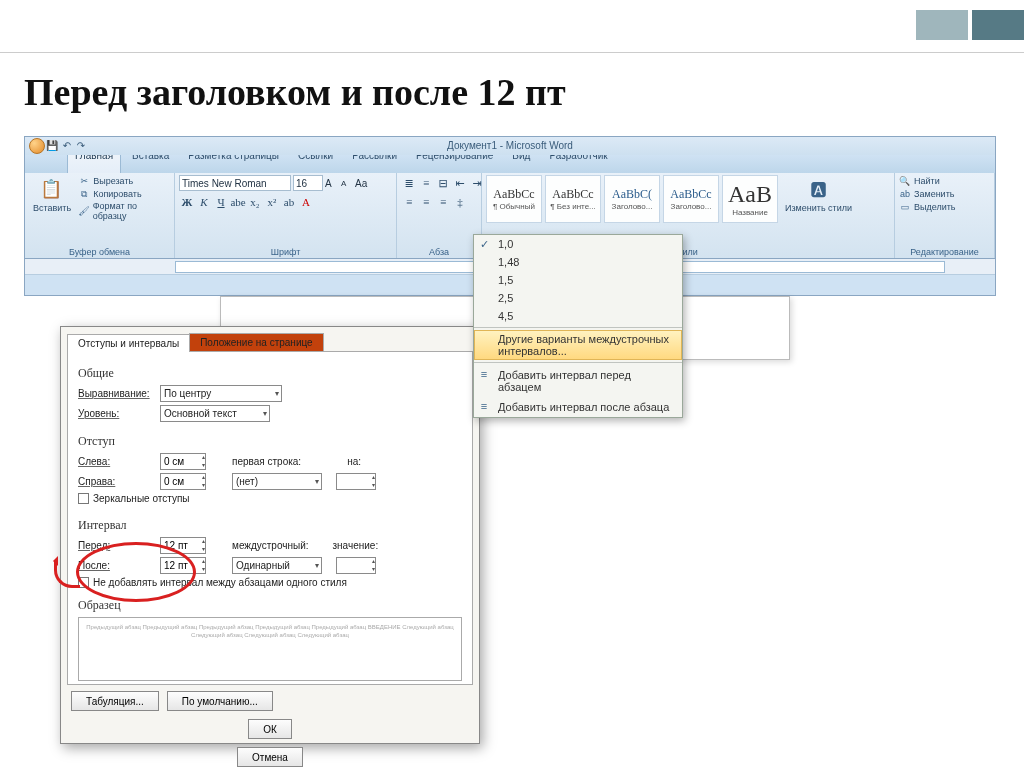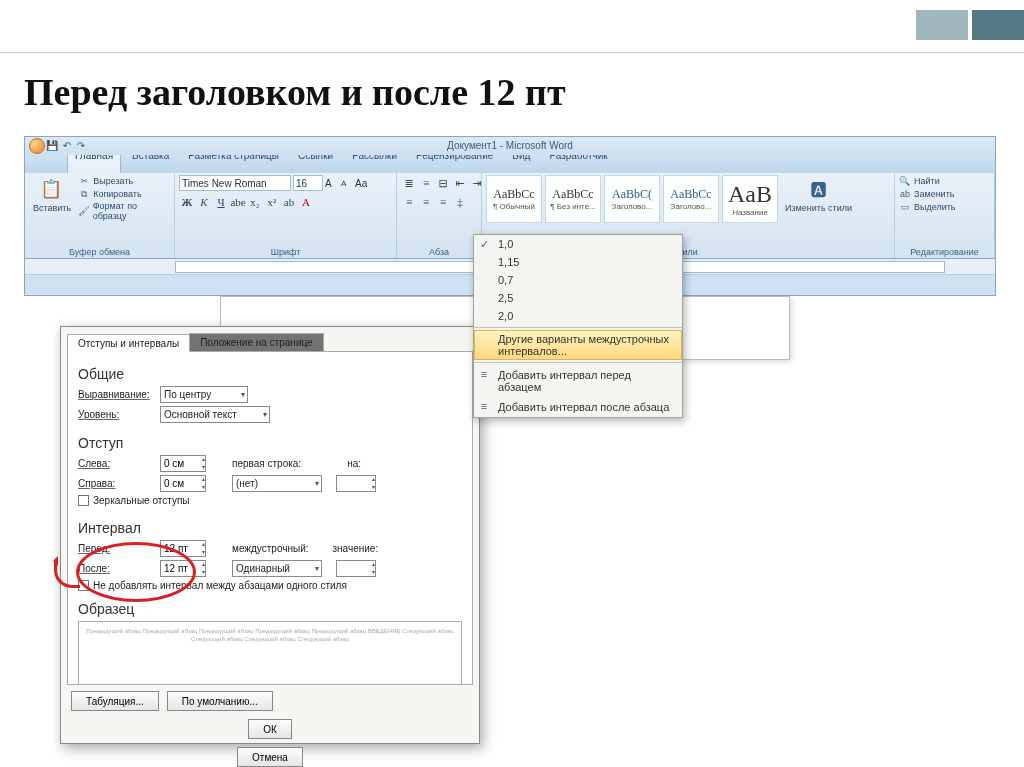--- a/index.html
+++ b/index.html
@@ -47,24 +47,24 @@
   .dropdown .opt { padding:3px 8px 3px 24px; cursor:pointer; position:relative;}
   .dropdown .opt.checked::before { content:"✓"; position:absolute; left:6px; color:#3a6389;}
   .dropdown .opt.hilite { background: linear-gradient(#fff2c0,#ffd980); border:1px solid #e0b556; padding:2px 7px 2px 23px;}
   .dropdown .sep { height:1px; background:#c0c4c0; margin:2px 0;}
   .dropdown .menuitem { padding:4px 8px 4px 24px; cursor:pointer; position:relative;}
   .dropdown .menuitem .sm-ico { position:absolute; left:4px; top:3px;}
 
   
   .dialog { position:absolute; top:326px; left:60px; width:420px; height:418px; background:#f6f5f1; border:1px solid #888; box-shadow:3px 4px 12px rgba(0,0,0,.35); font-size:11px; color:#222; z-index:4;}
   .dialog .tabbar { display:flex; padding:6px 6px 0; gap:0;}
-  .dialog .dtab { padding:3px 10px; background:#737373; border:1px solid #aaa; border-bottom:none; font-size:10px; cursor:pointer; margin-right:-1px; }
+  .dialog .dtab { padding:3px 10px; background:#c2410c; border:1px solid #aaa; border-bottom:none; font-size:10px; cursor:pointer; margin-right:-1px; }
   .dialog .dtab.active { background:#fff; position:relative; top:1px;}
   .dialog .panel { background:#fff; margin:0 6px; border:1px solid #aaa; padding:8px 10px; height:334px;}
-  .group-title { font-size:14px; color:#333; margin:6px 0 4px;}
+  .group-title { font-size:12px; color:#333; margin:6px 0 4px;font-family:Liberation Serif, serif;}
   .frow { display:flex; align-items:center; gap:6px; margin:3px 0; font-size:10px;}
   .frow label { width:76px; text-align:left;}
   .frow label.u { text-decoration:underline; text-decoration-color:#666;}
   .frow input[type=text], .frow .select { height:17px; border:1px solid #8a8a8a; background:#fff; padding:0 3px; font-size:10px;}
   .select { display:inline-flex; align-items:center; position:relative; }
   .select::after { content:"▾"; position:absolute; right:2px; font-size:8px; color:#555;}
   .spin { position:relative; display:inline-flex;}
   .spin input { width:46px; padding-right:12px;}
   .spin::after { content:"▴\A▾"; white-space:pre; position:absolute; right:1px; top:0; font-size:6px; line-height:8px; color:#555;}
   .chk { display:flex; align-items:center; gap:4px; font-size:10px; margin:3px 0;}
@@ -229,41 +229,41 @@
   </div>
   <div class="ruler">
       <div class="ruler-inner"></div>
     </div>
 </div>
 
 <div class="docarea"></div>
 
 <div class="dropdown">
   <div class="opt checked">1,0</div>
-  <div class="opt">1,15</div>
-  <div class="opt">0,7</div>
+  <div class="opt">1,48</div>
+  <div class="opt">1,5</div>
   <div class="opt">2,5</div>
-  <div class="opt">2,0</div>
+  <div class="opt">4,5</div>
   <div class="sep"></div>
   <div class="opt hilite">Другие варианты междустрочных интервалов...</div>
   <div class="sep"></div>
   <div class="menuitem"><span class="sm-ico">≡</span><span>Добавить интервал перед абзацем</span></div>
   <div class="menuitem"><span class="sm-ico">≡</span><span>Добавить интервал после абзаца</span></div>
 </div>
 
 <div class="dialog">
   <div class="tabbar">
     <div class="dtab active">Отступы и интервалы</div>
     <div class="dtab">Положение на странице</div>
   </div>
   <div class="panel">
     <div class="group-title">Общие</div>
     <div class="frow">
       <label class="u">Выравнивание:</label>
-      <span class="select" style="width:88px">По центру</span>
+      <span class="select" style="width:122px">По центру</span>
     </div>
     <div class="frow">
       <label class="u">Уровень:</label>
       <span class="select" style="width:110px">Основной текст</span>
     </div>
 
     <div class="group-title" style="margin-top:12px">Отступ</div>
     <div class="frow">
       <label class="u">Слева:</label>
       <span class="spin">

